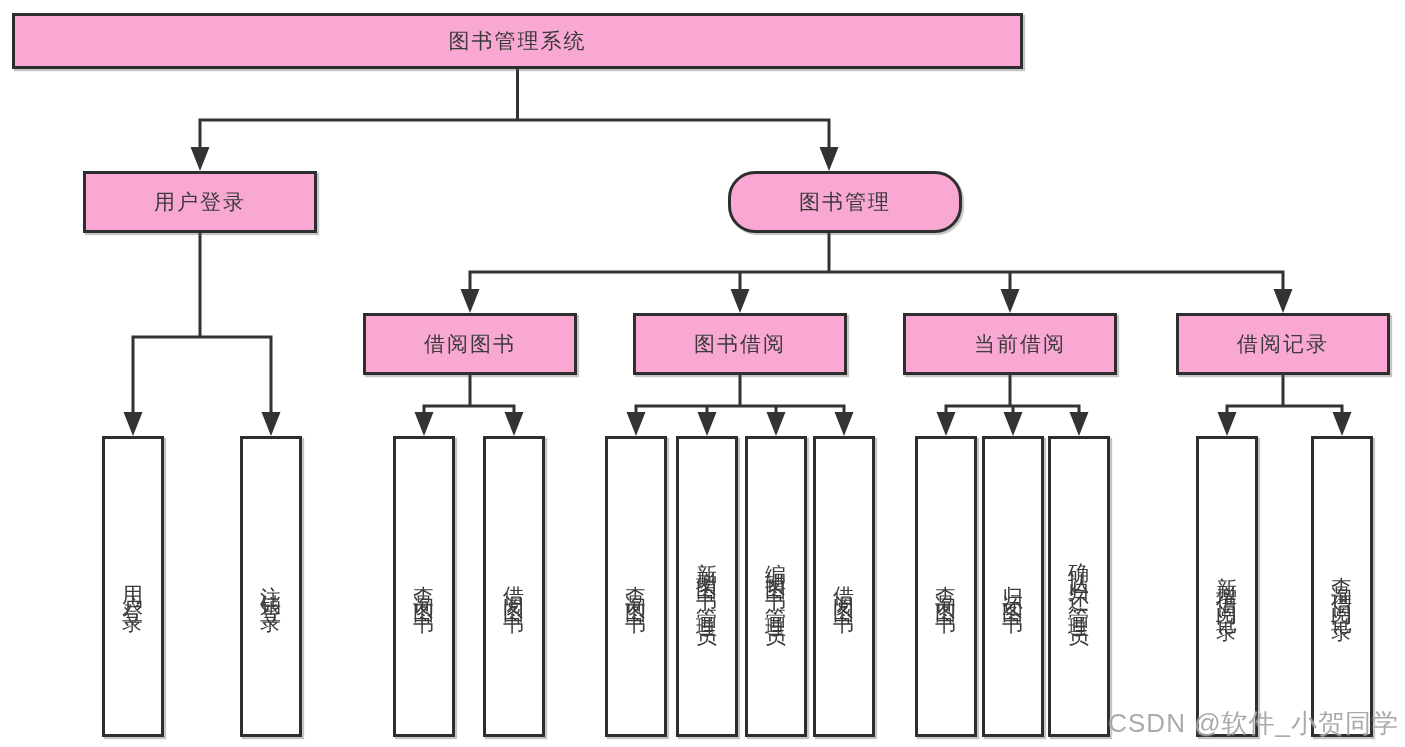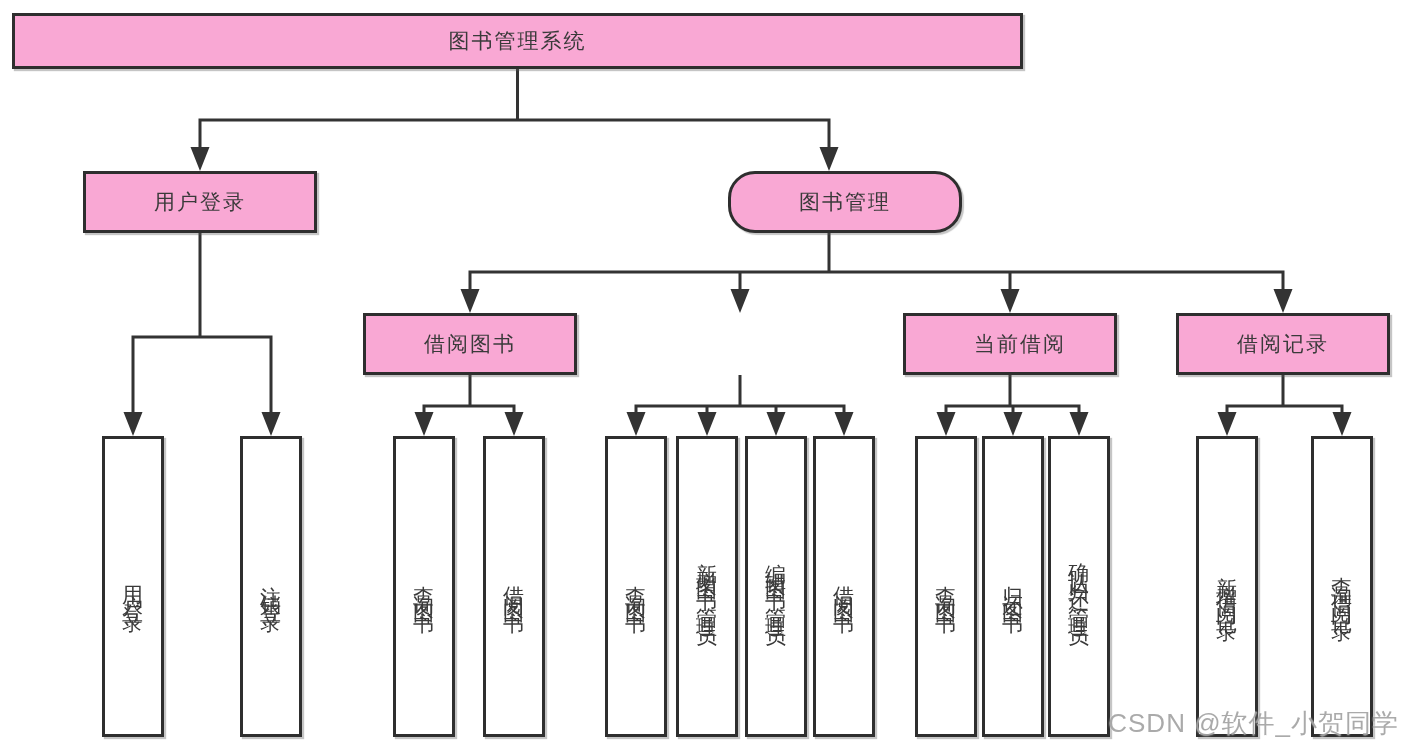--- a/index.html
+++ b/index.html
@@ -76,20 +76,21 @@
     <path id="conn-lines" fill="none" stroke="#333333" stroke-width="3" d="M517.5,69V120M200,120H829M200,118.5V149M829,118.5V149M200,233V337M133,337H271M133,335.5V414M271,335.5V414M829,233V272M470,272H1283M470,270.5V291M740,270.5V291M1010,270.5V291M1283,270.5V291M470,375V406M424,406H514M424,404.5V414M514,404.5V414M740,375V406M636,406H844M636,404.5V414M707,404.5V414M776,404.5V414M844,404.5V414M1010,375V406M946,406H1079M946,404.5V414M1013,404.5V414M1079,404.5V414M1283,375V406M1227,406H1342M1227,404.5V414M1342,404.5V414"></path>
     <path id="conn-arrows" fill="#333333" stroke="none" d="M190.5,147L209.5,147L200,171ZM819.5,147L838.5,147L829,171ZM123.5,412L142.5,412L133,436ZM261.5,412L280.5,412L271,436ZM460.5,289L479.5,289L470,313ZM730.5,289L749.5,289L740,313ZM1000.5,289L1019.5,289L1010,313ZM1273.5,289L1292.5,289L1283,313ZM414.5,412L433.5,412L424,436ZM504.5,412L523.5,412L514,436ZM626.5,412L645.5,412L636,436ZM697.5,412L716.5,412L707,436ZM766.5,412L785.5,412L776,436ZM834.5,412L853.5,412L844,436ZM936.5,412L955.5,412L946,436ZM1003.5,412L1022.5,412L1013,436ZM1069.5,412L1088.5,412L1079,436ZM1217.5,412L1236.5,412L1227,436ZM1332.5,412L1351.5,412L1342,436Z"></path>
   </svg>
 
   <div class="box" style="left:12px; top:13px; width:1011px; height:56px;">图书管理系统</div>
 
   <div class="box" style="left:83px; top:171px; width:234px; height:62px;">用户登录</div>
   <div class="box" style="left:728px; top:171px; width:234px; height:62px;border-radius:27px;">图书管理</div>
 
   <div class="box" style="left:363px; top:313px; width:214px; height:62px;">借阅图书</div>
+  <div class="box" style="left:633px; top:313px; width:214px; height:62px;">图书借阅</div>
   <div class="box" style="left:903px; top:313px; width:214px; height:62px;padding-left:20px;">当前借阅</div>
   <div class="box" style="left:1176px; top:313px; width:214px; height:62px;">借阅记录</div>
 
   <div class="vbox" style="left:102px;">
     <span>用户登录</span>
     </div>
   <div class="vbox" style="left:240px;">
     <span>注销登录</span>
     </div>
 

